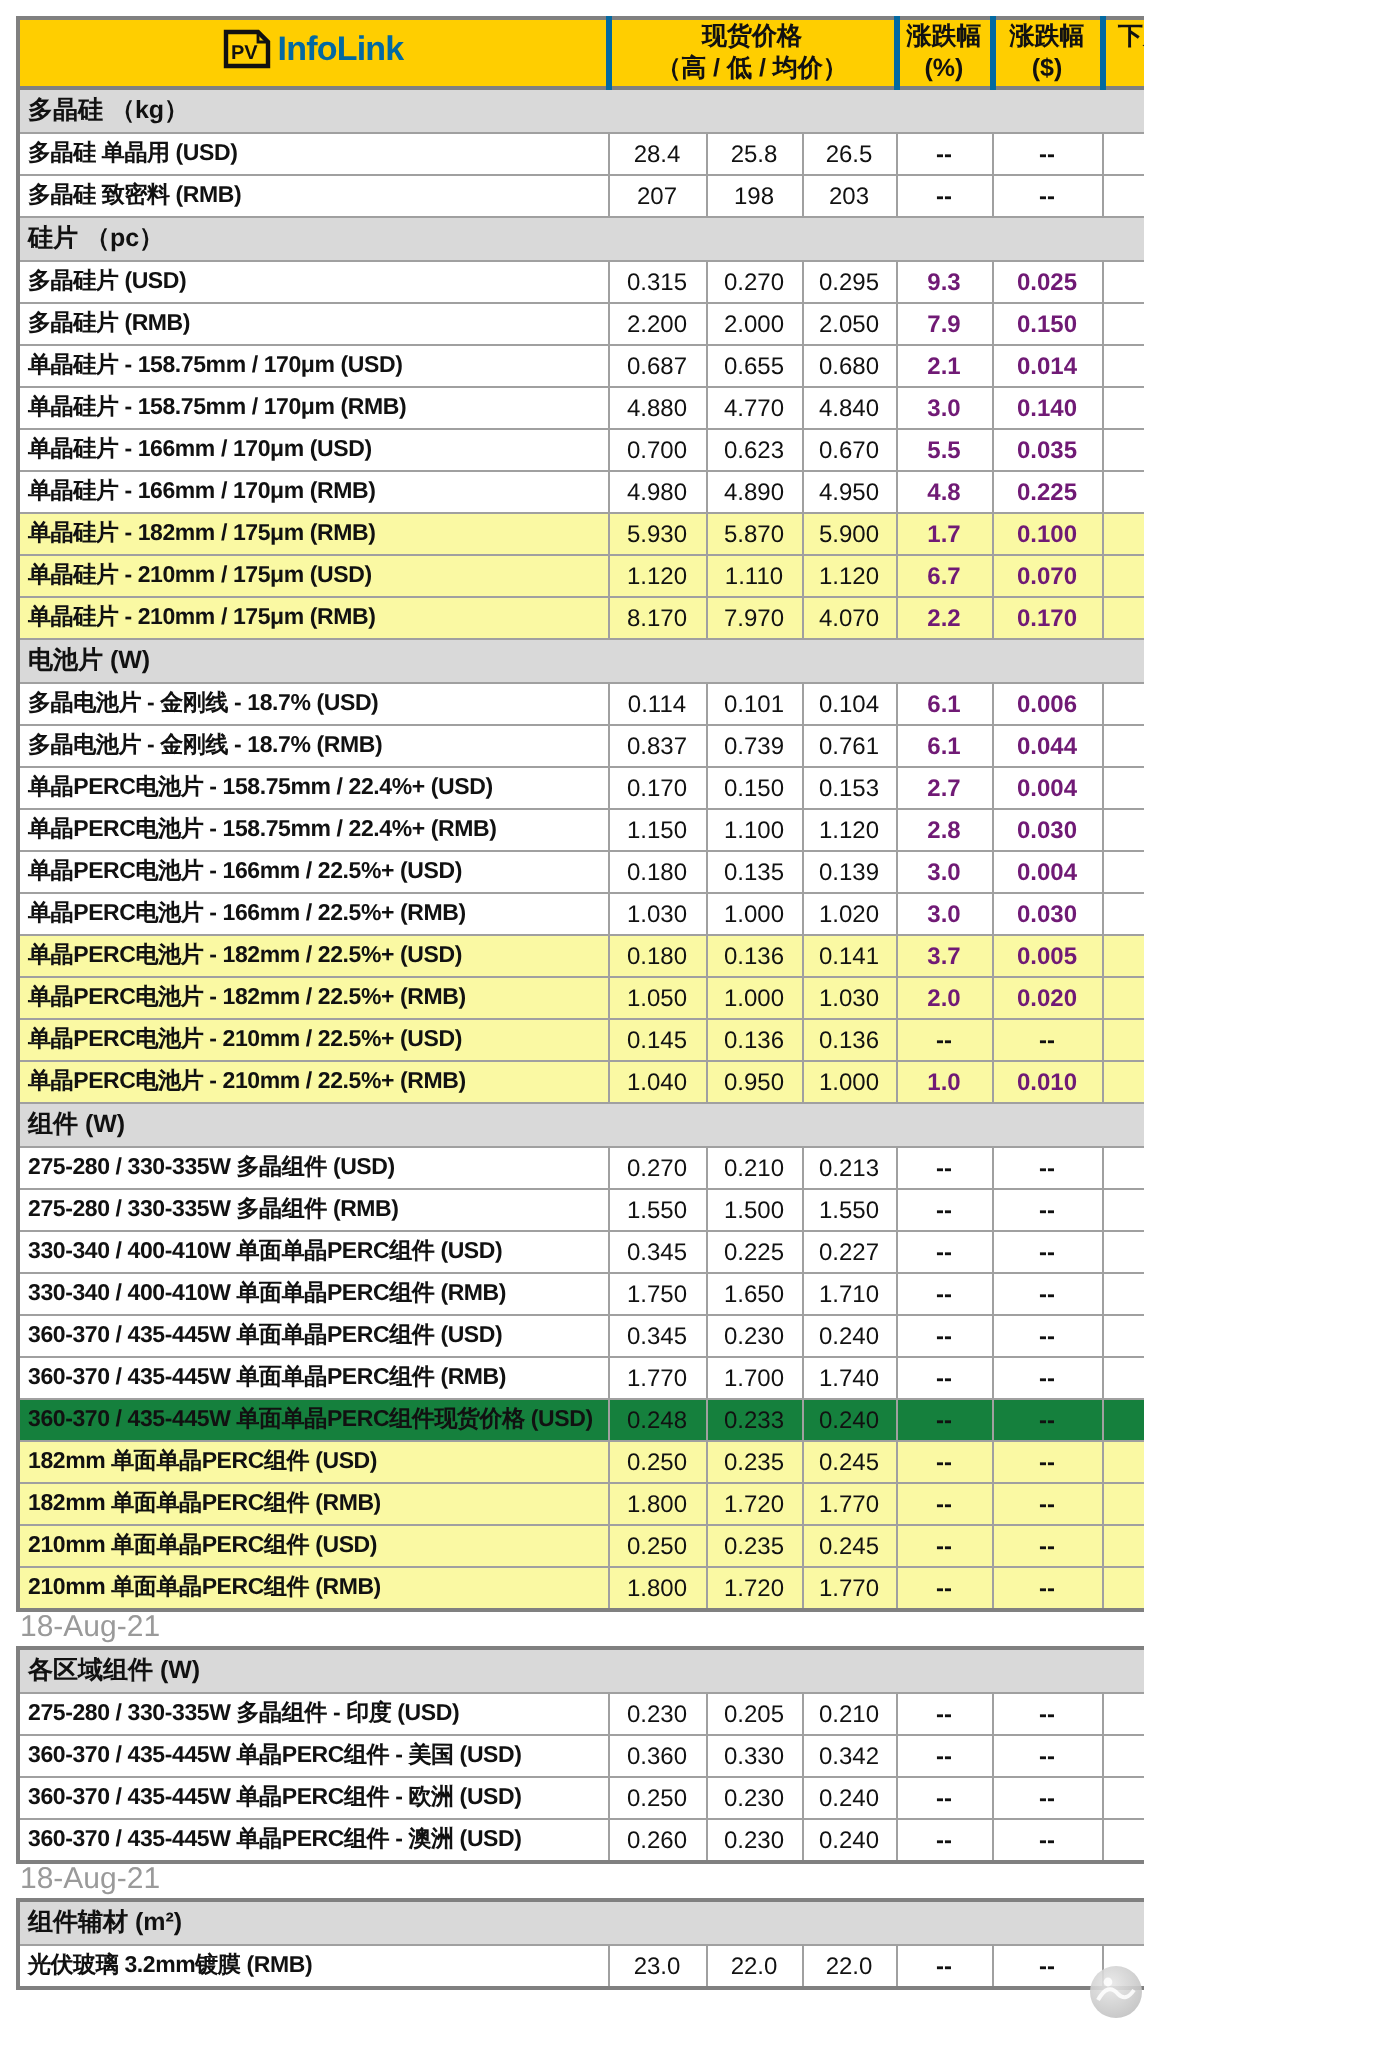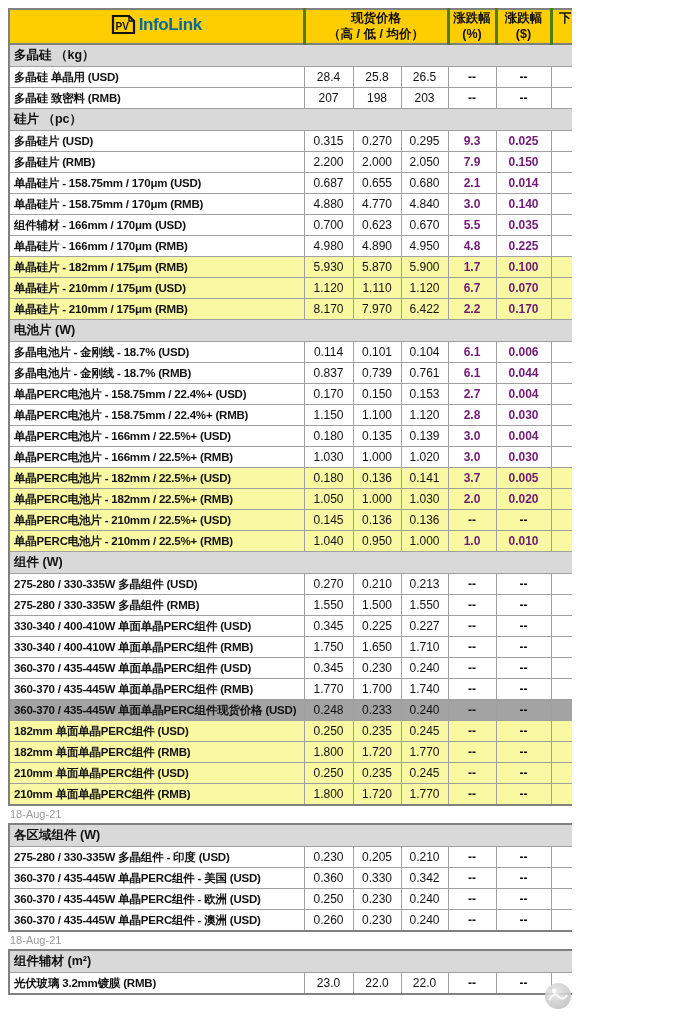--- a/index.html
+++ b/index.html
@@ -11,40 +11,40 @@
   table.price-table {
     border-collapse:collapse; table-layout:fixed; width:620px;
     margin-left:8px; border:2px solid #808080;
   }
   table.t1 { margin-top:8px; }
   .price-table th {
     background:#FFCE00; height:19px; font-size:12.5px; font-weight:700;
     text-align:center; padding:1px 2px; border-bottom:2px solid #808080;
     line-height:1.25; vertical-align:middle;
   }
-  .price-table thead th + th { border-left:3px solid #4d7c0f; }
+  .price-table thead th + th { border-left:3px solid #0369a1; }
   .price-table td {
     border:1px solid #a0a0a0; height:20px; font-size:12px;
     padding:0 4px; line-height:1.05; overflow:hidden; white-space:nowrap;
     vertical-align:middle; background:#fff;
   }
   .section-cell {
     background:#D9D9D9 !important; font-weight:700; text-align:left;
     height:21px !important; font-size:12.5px !important;
   }
   .name-cell { text-align:left; font-weight:700; font-size:11.5px !important; letter-spacing:-0.2px; }
   .num-cell, .chg-cell, .emoji-cell { text-align:center; }
   .chg-cell { font-weight:600; }
   .chg-cell.green { color:#701a75; }
   tr.hl-yellow td { background:#FAF9A3; }
-  tr.hl-orange td { background:#a3a3a3;margin-top:32px; }
+  tr.hl-orange td { background:#15803d;margin-top:32px; }
   .logo-th { border-left:none; }
   .logo { display:inline-flex; align-items:center; gap:3px; }
   .logo-text { font-size:17px; font-weight:800; letter-spacing:-0.4px; color:#0369a1; }
-  .date-label { font-size:11px; line-height:12px; margin:2px 0 3px 10px; color:#9a9a9a; }
+  .date-label { font-size:15px; line-height:12px; margin:2px 0 3px 10px; color:#9a9a9a; }
   .legend { position:absolute; left:622px; top:902px; width:72px; z-index:3; }
   .legend-item { display:flex; align-items:center; height:22px; gap:5px; }
   .legend-label { flex:1; text-align:center; font-size:12.5px; font-weight:600; color:#111; }
   .emj { width:15px; height:15px; display:inline-block; vertical-align:middle; }
   .legend .emj { width:16px; height:16px; }
   .watermark {
     position:absolute; left:544px; top:982px; display:flex; align-items:flex-start;
     gap:14px; z-index:5; pointer-events:none;
   }
   .wm-text {
@@ -196,21 +196,21 @@
           <td class="chg-cell green">0.140</td>
           <td class="emoji-cell"><span><svg class="emj" viewBox="0 0 16 16">
                 <circle cx="8" cy="8" r="7.5" fill="url(#faceG)" stroke="#d79c22" stroke-width="0.5"></circle>
                 <path d="M1.8 5.7 L14.2 5.7" stroke="#1a1a1a" stroke-width="1"></path>
                 <rect x="2.7" y="4.9" width="4.4" height="3.1" rx="1.3" fill="#1a1a1a"></rect>
                 <rect x="8.9" y="4.9" width="4.4" height="3.1" rx="1.3" fill="#1a1a1a"></rect>
                 <path d="M5 10.3 Q8 12.9 11 10.3 Z" fill="#fff" stroke="#5d4037" stroke-width="0.7"></path>
               </svg></span></td>
         </tr>
         <tr>
-          <td class="name-cell">组件辅材 - 166mm / 170μm (USD)</td>
+          <td class="name-cell">单晶硅片 - 166mm / 170μm (USD)</td>
           <td class="num-cell">0.700</td>
           <td class="num-cell">0.623</td>
           <td class="num-cell">0.670</td>
           <td class="chg-cell green">5.5</td>
           <td class="chg-cell green">0.035</td>
           <td class="emoji-cell"><span><svg class="emj" viewBox="0 0 16 16">
                 <circle cx="8" cy="8" r="7.5" fill="url(#faceG)" stroke="#d79c22" stroke-width="0.5"></circle>
                 <circle cx="5.3" cy="6.3" r="0.95" fill="#5d4037"></circle>
                 <circle cx="10.7" cy="6.3" r="0.95" fill="#5d4037"></circle>
                 <path d="M5 10.1 Q8 12.5 11 10.1" fill="none" stroke="#5d4037" stroke-width="1.1" stroke-linecap="round"></path>
@@ -256,21 +256,21 @@
                 <path d="M1.8 5.7 L14.2 5.7" stroke="#1a1a1a" stroke-width="1"></path>
                 <rect x="2.7" y="4.9" width="4.4" height="3.1" rx="1.3" fill="#1a1a1a"></rect>
                 <rect x="8.9" y="4.9" width="4.4" height="3.1" rx="1.3" fill="#1a1a1a"></rect>
                 <path d="M5 10.3 Q8 12.9 11 10.3 Z" fill="#fff" stroke="#5d4037" stroke-width="0.7"></path>
               </svg></span></td>
         </tr>
         <tr class="hl-yellow">
           <td class="name-cell">单晶硅片 - 210mm / 175μm (RMB)</td>
           <td class="num-cell">8.170</td>
           <td class="num-cell">7.970</td>
-          <td class="num-cell">6.422</td>
+          <td class="num-cell">4.070</td>
           <td class="chg-cell green">2.2</td>
           <td class="chg-cell green">0.170</td>
           <td class="emoji-cell"><span><svg class="emj" viewBox="0 0 16 16">
                 <circle cx="8" cy="8" r="7.5" fill="url(#faceG)" stroke="#d79c22" stroke-width="0.5"></circle>
                 <path d="M1.8 5.7 L14.2 5.7" stroke="#1a1a1a" stroke-width="1"></path>
                 <rect x="2.7" y="4.9" width="4.4" height="3.1" rx="1.3" fill="#1a1a1a"></rect>
                 <rect x="8.9" y="4.9" width="4.4" height="3.1" rx="1.3" fill="#1a1a1a"></rect>
                 <path d="M5 10.3 Q8 12.9 11 10.3 Z" fill="#fff" stroke="#5d4037" stroke-width="0.7"></path>
               </svg></span></td>
         </tr>

